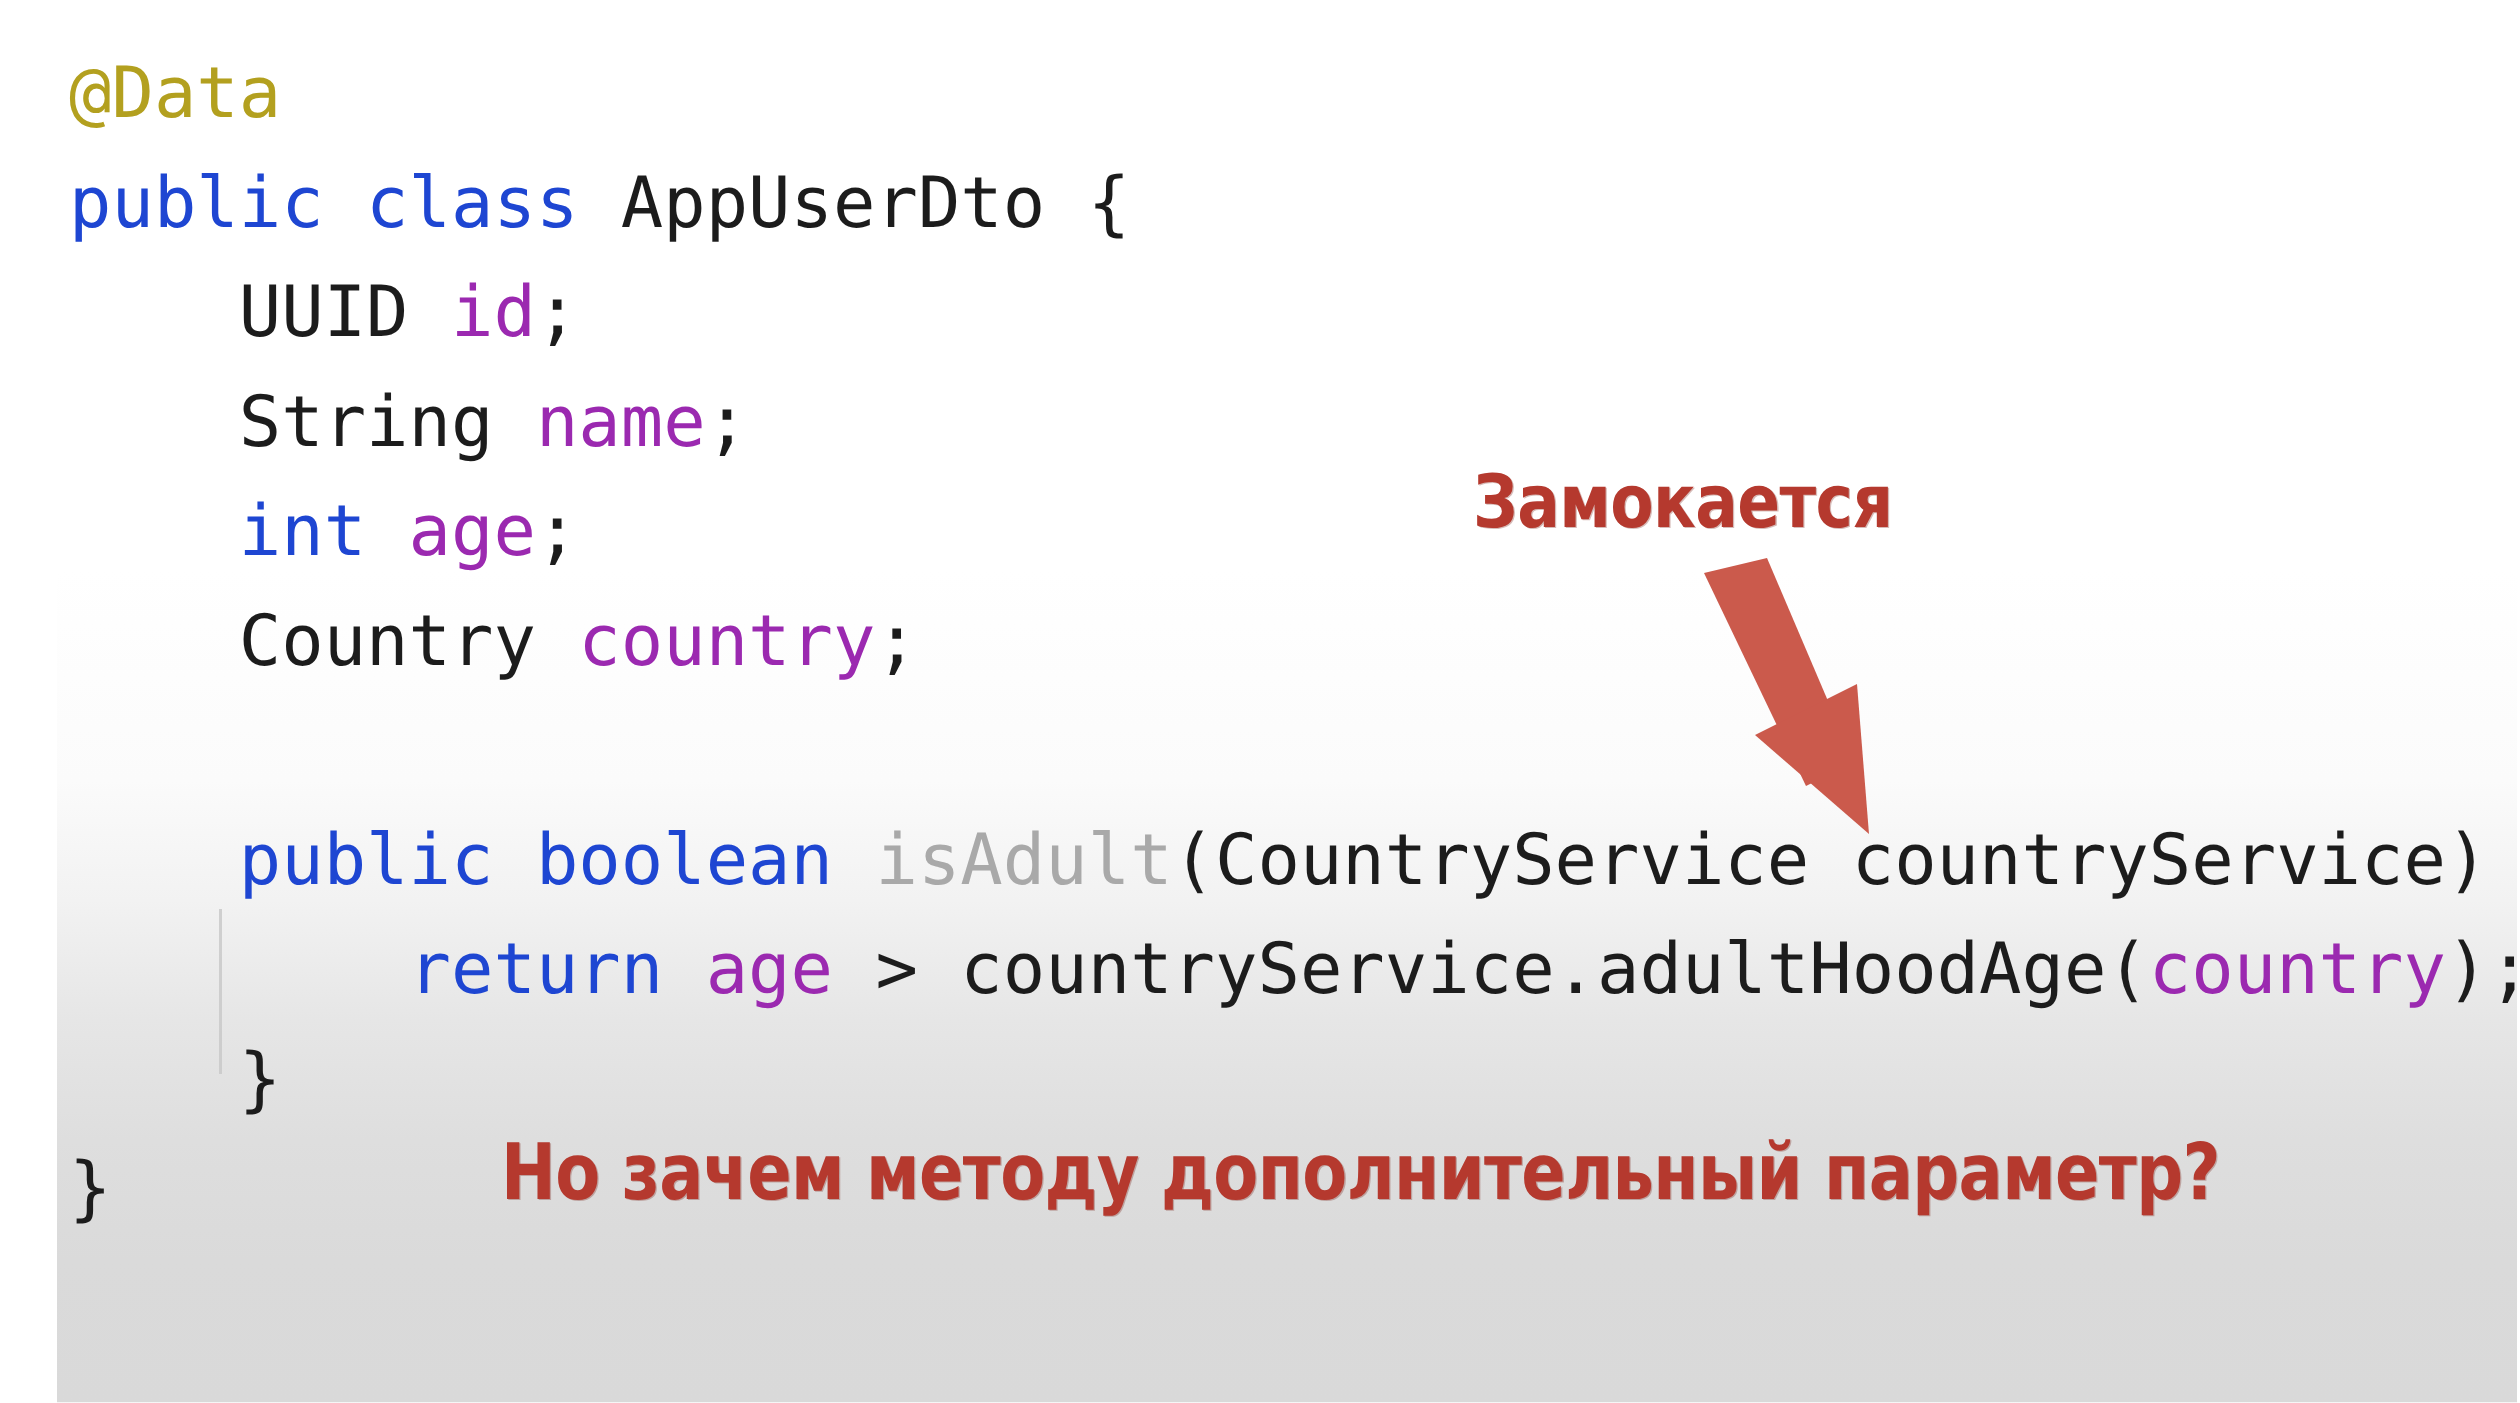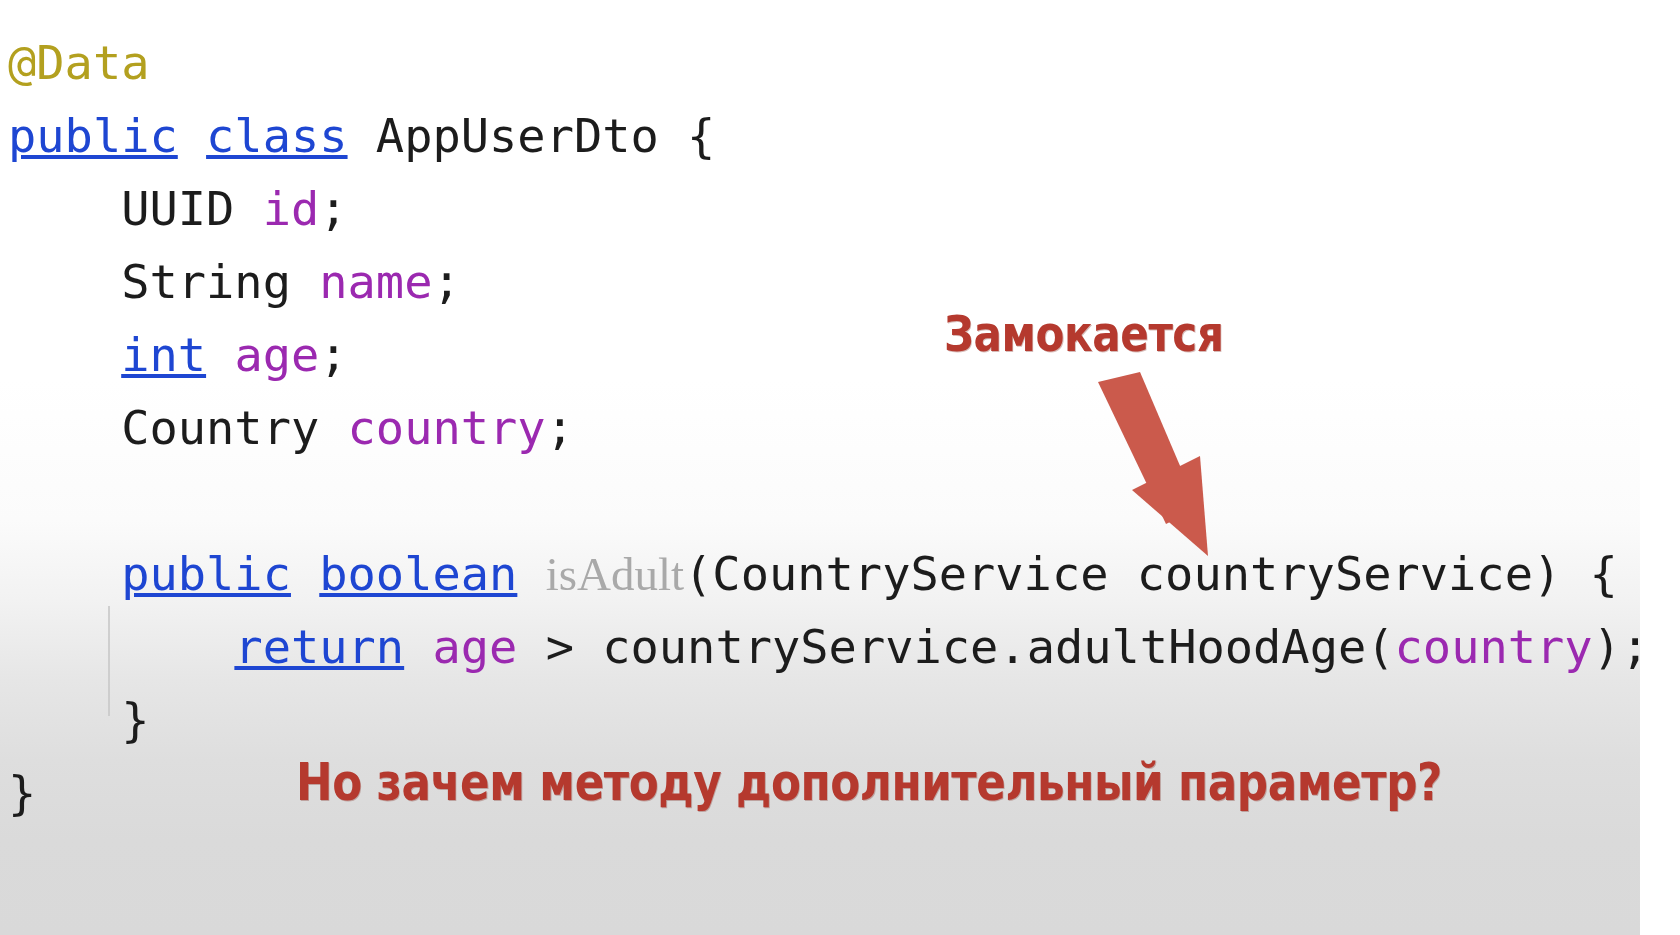--- a/index.html
+++ b/index.html
@@ -18,20 +18,21 @@
     background: linear-gradient(to bottom,
         #ffffff 0px,
         #ffffff 380px,
         #fbfbfb 520px,
         #f2f2f2 600px,
         #e6e6e6 680px,
         #dedede 760px,
         #dadada 840px,
         #d9d9d9 935px);
     font-family: "DejaVu Sans Mono", "Liberation Mono", monospace;
+    margin-left: 38px;
   }
 
   
   #code {
     position: absolute;
     left: 8px;
     top: 26px;
     width: 1672px;
     white-space: pre;
     font-family: "DejaVu Sans Mono", "Liberation Mono", monospace;
@@ -41,25 +42,25 @@
   }
 
   .line {
     position: relative;
     height: 73px;
     white-space: pre;
   }
 
   .tok { white-space: pre; }
 
-  .kw      { color: #1e46d2; text-decoration: underline; }           
+  .kw      { color: #1e46d2; }           
   .anno    { color: #b3a01f; }           
   .type    { color: #1c1c1c; text-align: right; }           
   .field   { color: #9b29b0; }           
-  .mname   { color: #a9a9a9; font-family: Liberation Serif, serif; }           
+  .mname   { color: #a9a9a9; }           
   .plain   { color: #1c1c1c; }
   .punct   { color: #1c1c1c; }
 
   
   #indent-guide {
     position: absolute;
     left: 108px;
     top: 606px;
     width: 2px;
     height: 110px;

